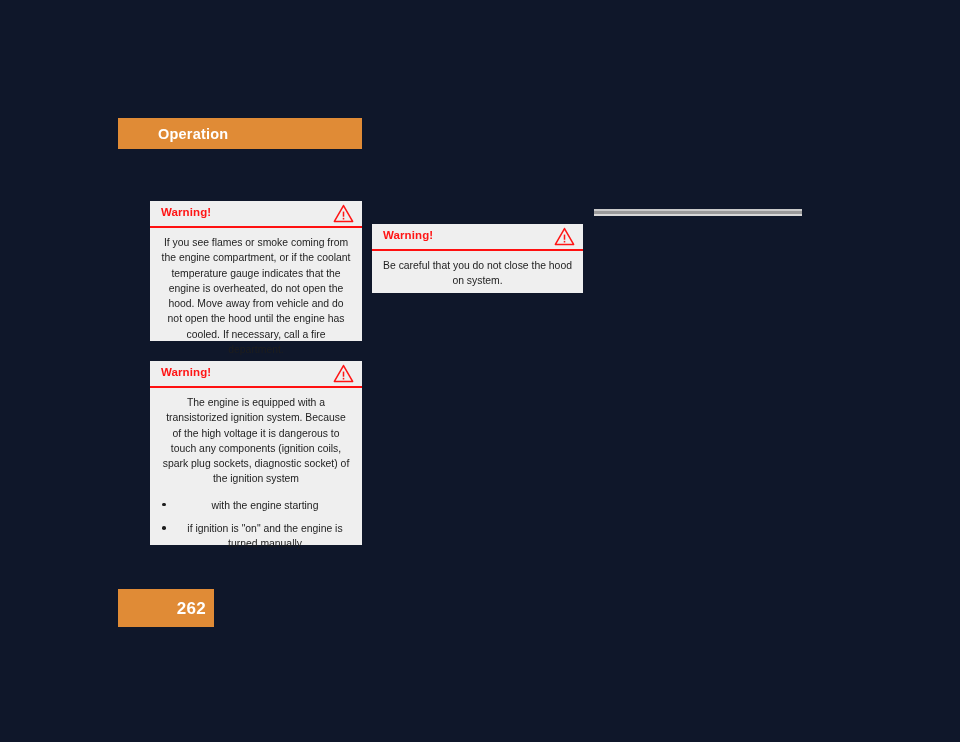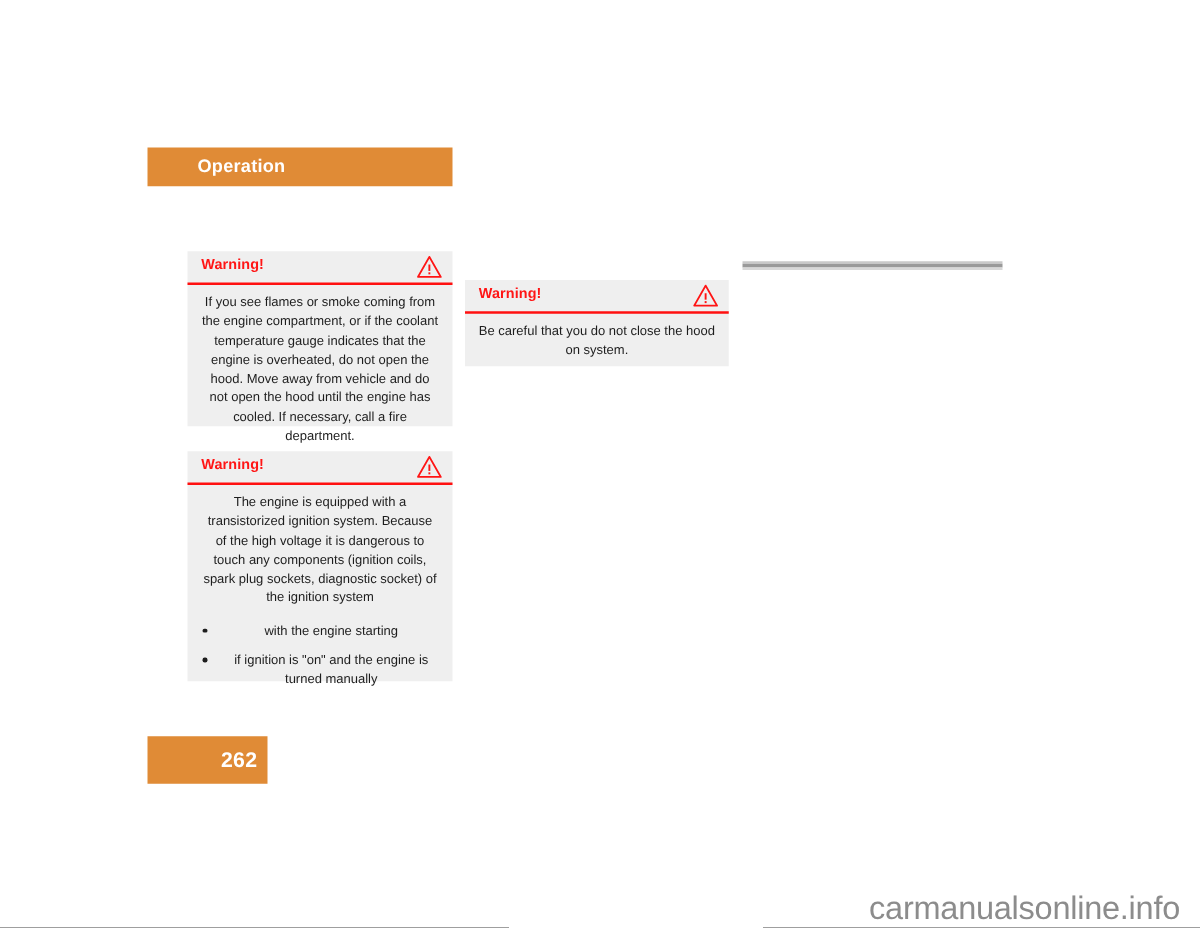--- a/index.html
+++ b/index.html
@@ -13,21 +13,21 @@
     position: relative;
     overflow: hidden;
     font-family: "Liberation Sans", sans-serif;
     -webkit-font-smoothing: antialiased;
   }
 
   
   .page {
     position: absolute;
     inset: 0;
-    background: #ffffff;
+    background: #0f172a;
   }
 
   
   .section-header {
     position: absolute;
     left: 118px;
     top: 118px;
     width: 244px;
     height: 31px;
     background: #E08B36;
@@ -250,15 +250,14 @@
   <div class="gray-rule">
     <div class="rule-top"></div>
     <div class="rule-mid"></div>
     <div class="rule-bot"></div>
   </div>
 
   <div class="page-number-box">
     <span class="page-number-label">262</span>
   </div>
 
-  <div class="watermark">carmanualsonline.info</div>
 
 </div>
 
 </body></html>

